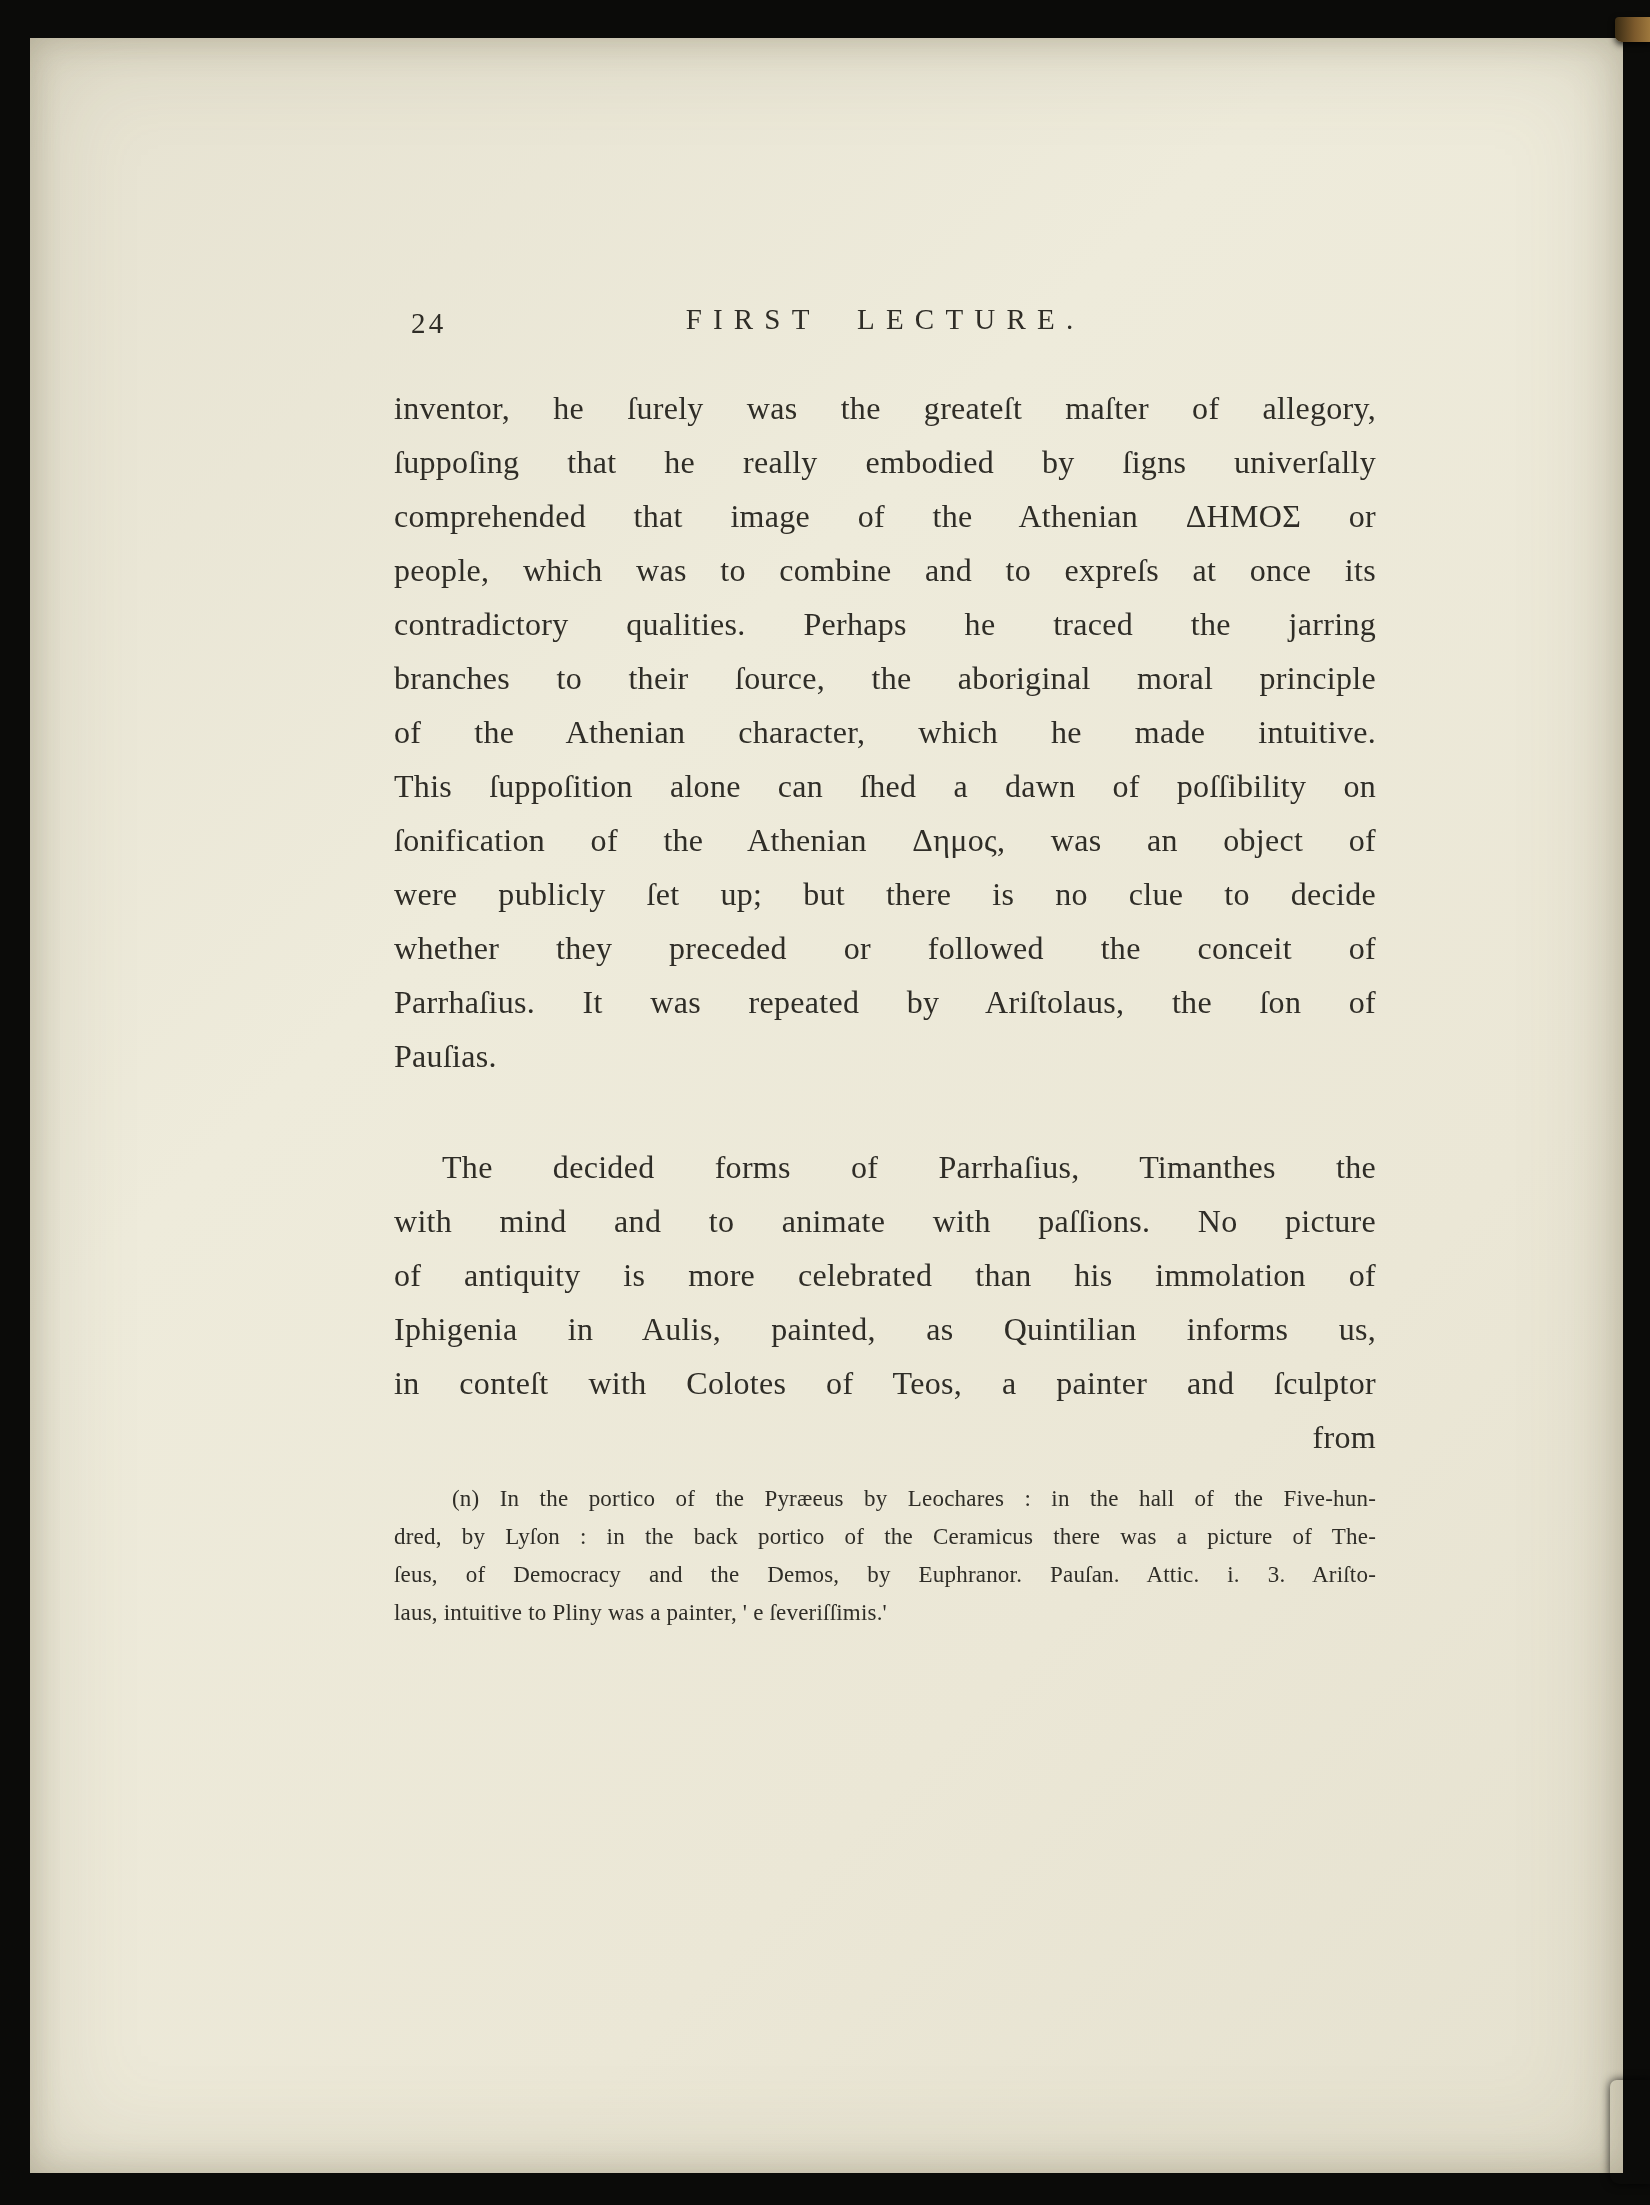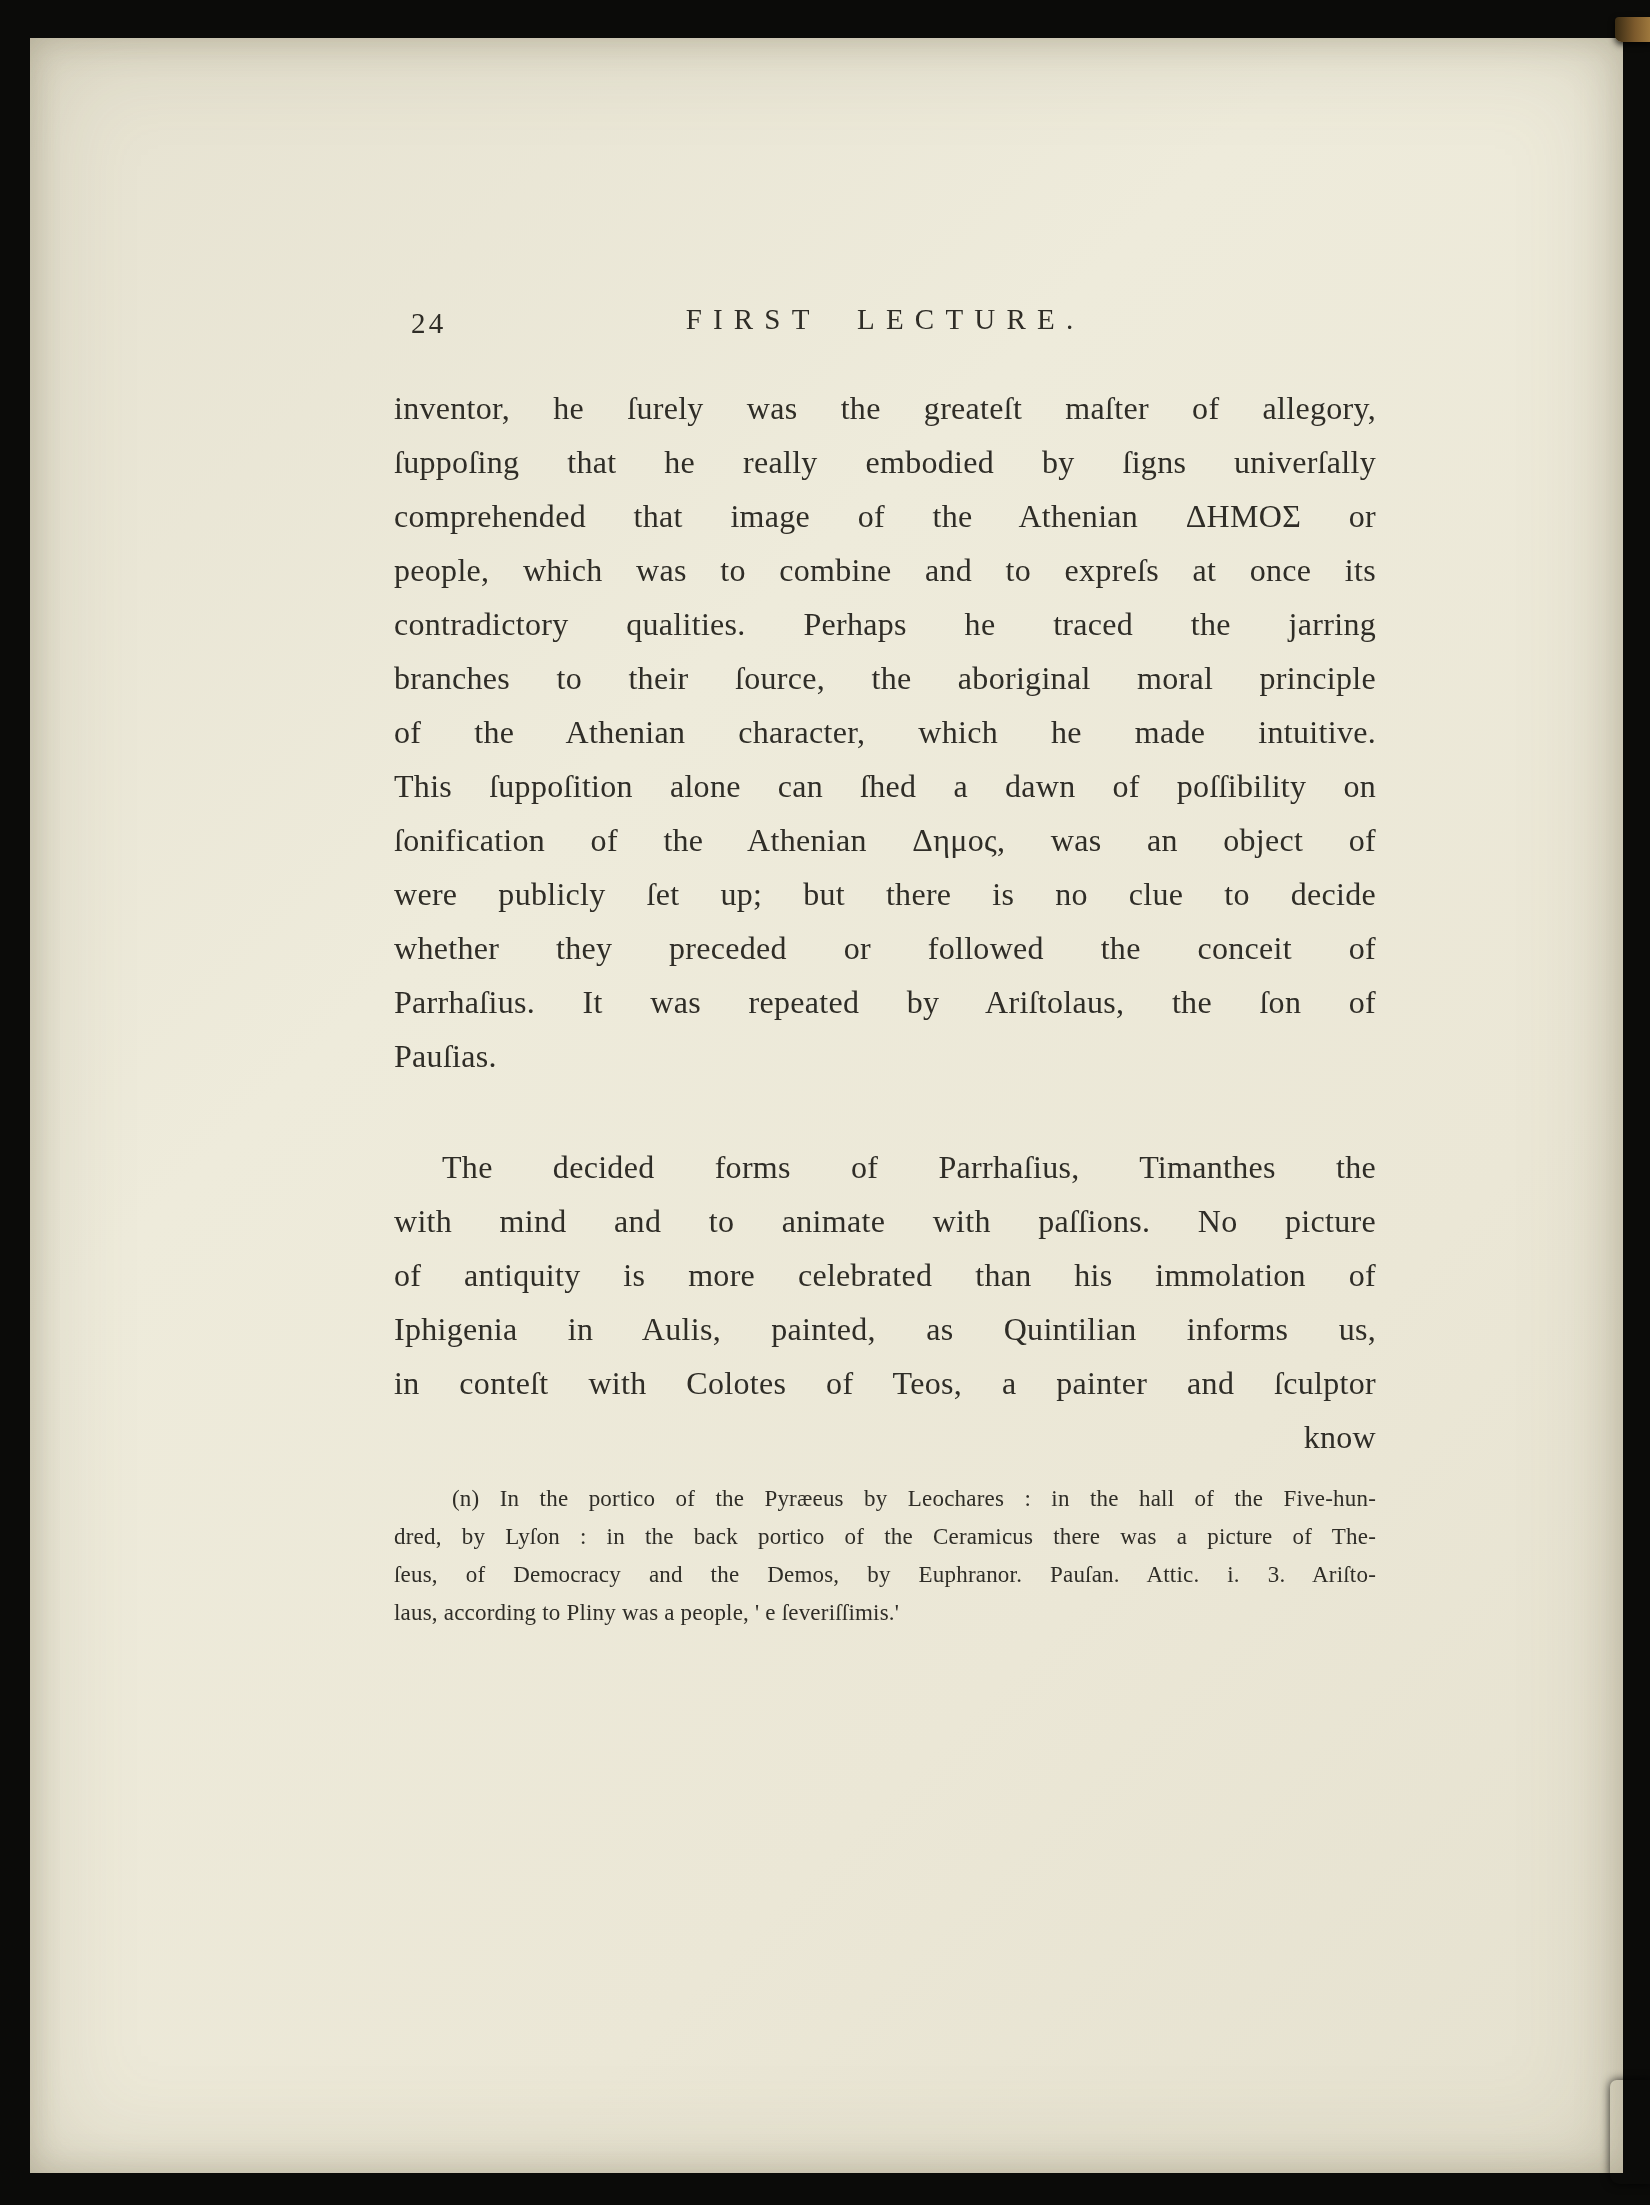--- a/index.html
+++ b/index.html
@@ -151,25 +151,25 @@
       </div>
 
       <div class="para p2">
         <div class="line indent">The decided forms of Parrhaſius, Timanthes the</div>
         <div class="line">with mind and to animate with paſſions. No picture</div>
         <div class="line">of antiquity is more celebrated than his immolation of</div>
         <div class="line">Iphigenia in Aulis, painted, as Quintilian informs us,</div>
         <div class="line">in conteſt with Colotes of Teos, a painter and ſculptor</div>
       </div>
 
-      <div class="catchword">know</div>
+      <div class="catchword">from</div>
 
       <div class="footnote">
         <div class="line fn-first">(n) In the portico of the Pyræeus by Leochares : in the hall of the Five-hun-</div>
         <div class="line">dred, by Lyſon : in the back portico of the Ceramicus there was a picture of The-</div>
         <div class="line">ſeus, of Democracy and the Demos, by Euphranor. Pauſan. Attic. i. 3. Ariſto-</div>
-        <div class="line no-just">laus, according to Pliny was a people, ' e ſeveriſſimis.'</div>
+        <div class="line no-just">laus, intuitive to Pliny was a painter, ' e ſeveriſſimis.'</div>
       </div>
 
     </div>
   </div>
 </div>
 
 
 </body></html>

